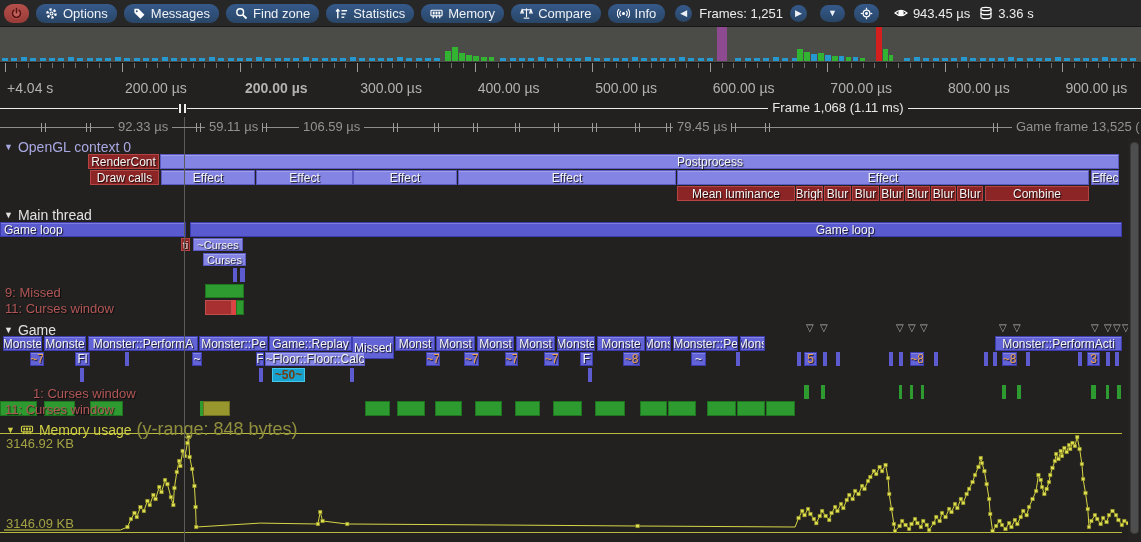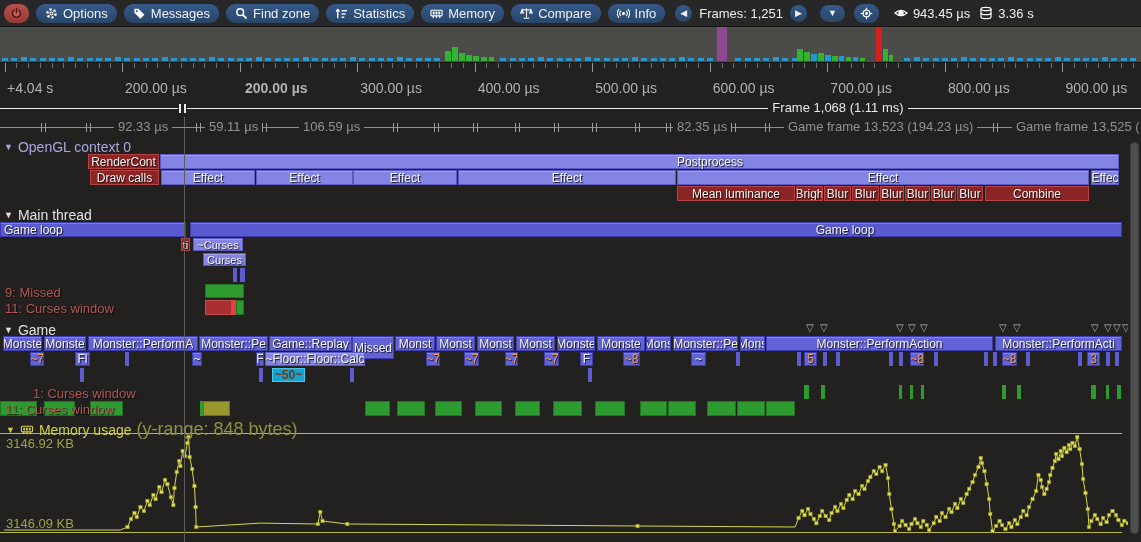--- a/index.html
+++ b/index.html
@@ -462,22 +462,21 @@
     <div class="fline" style="left: 0px; top: 108px; width: 178px;"></div>
     <div class="fline" style="left: 187px; top: 108px; width: 581px;"></div>
     <div class="fline" style="left: 908px; top: 108px; width: 233px;"></div>
     <div class="fbar" style="left: 179px; top: 104px;"></div>
     <div class="fbar" style="left: 184px; top: 104px;"></div>
     <div class="frame-label" style="left: 838px; top: 100px;">Frame 1,068 (1.11 ms)</div>
     <div class="sfline" style="left: 0px; top: 127px; width: 1141px;"></div>
     <div class="sflabel" style="left: 114px;">92.33 µs</div>
     <div class="sflabel" style="left: 205px;">59.11 µs</div>
     <div class="sflabel" style="left: 299px;">106.59 µs</div>
-    <div class="sflabel" style="left: 673px;">82.35 µs</div>
-    <div class="sflabel" style="left: 784px;">Game frame 13,523 (194.23 µs)</div>
+    <div class="sflabel" style="left: 673px;">79.45 µs</div>
     <div class="sflabel" style="left: 1012px;">Game frame 13,525 (</div>
     <div class="sfbar" style="left: 41px; top: 123px;"></div>
     <div class="sfbar" style="left: 45px; top: 123px;"></div>
     <div class="sfbar" style="left: 86px; top: 123px;"></div>
     <div class="sfbar" style="left: 90px; top: 123px;"></div>
     <div class="sfbar" style="left: 196px; top: 123px;"></div>
     <div class="sfbar" style="left: 200px; top: 123px;"></div>
     <div class="sfbar" style="left: 262px; top: 123px;"></div>
     <div class="sfbar" style="left: 266px; top: 123px;"></div>
     <div class="sfbar" style="left: 393px; top: 123px;"></div>
@@ -566,21 +565,20 @@
     <div class="zone" style="left: 352px; top: 336px; width: 42px; height: 23px; background: rgb(99, 99, 216); border: 1px solid rgb(60, 60, 174); box-shadow: rgba(255, 255, 255, 0.22) 0px 1px 0px inset;">Missed</div>
     <div class="zone" style="left: 395px; top: 336px; width: 40px; height: 15px; background: rgb(99, 99, 216); border: 1px solid rgb(60, 60, 174); box-shadow: rgba(255, 255, 255, 0.22) 0px 1px 0px inset;">Monst</div>
     <div class="zone" style="left: 436px; top: 336px; width: 39px; height: 15px; background: rgb(99, 99, 216); border: 1px solid rgb(60, 60, 174); box-shadow: rgba(255, 255, 255, 0.22) 0px 1px 0px inset;">Monst</div>
     <div class="zone" style="left: 477px; top: 336px; width: 37px; height: 15px; background: rgb(99, 99, 216); border: 1px solid rgb(60, 60, 174); box-shadow: rgba(255, 255, 255, 0.22) 0px 1px 0px inset;">Monst</div>
     <div class="zone" style="left: 516px; top: 336px; width: 39px; height: 15px; background: rgb(99, 99, 216); border: 1px solid rgb(60, 60, 174); box-shadow: rgba(255, 255, 255, 0.22) 0px 1px 0px inset;">Monst</div>
     <div class="zone" style="left: 557px; top: 336px; width: 38px; height: 15px; background: rgb(99, 99, 216); border: 1px solid rgb(60, 60, 174); box-shadow: rgba(255, 255, 255, 0.22) 0px 1px 0px inset;">Monste</div>
     <div class="zone" style="left: 597px; top: 336px; width: 48px; height: 15px; background: rgb(99, 99, 216); border: 1px solid rgb(60, 60, 174); box-shadow: rgba(255, 255, 255, 0.22) 0px 1px 0px inset;">Monste</div>
     <div class="zone" style="left: 646px; top: 336px; width: 25px; height: 15px; background: rgb(99, 99, 216); border: 1px solid rgb(60, 60, 174); box-shadow: rgba(255, 255, 255, 0.22) 0px 1px 0px inset;">Mons</div>
     <div class="zone" style="left: 673px; top: 336px; width: 65px; height: 15px; background: rgb(99, 99, 216); border: 1px solid rgb(60, 60, 174); box-shadow: rgba(255, 255, 255, 0.22) 0px 1px 0px inset;">Monster::Pe</div>
     <div class="zone" style="left: 740px; top: 336px; width: 25px; height: 15px; background: rgb(99, 99, 216); border: 1px solid rgb(60, 60, 174); box-shadow: rgba(255, 255, 255, 0.22) 0px 1px 0px inset;">Mons</div>
-    <div class="zone" style="left: 766px; top: 336px; width: 227px; height: 15px; background: rgb(99, 99, 216); border: 1px solid rgb(60, 60, 174); box-shadow: rgba(255, 255, 255, 0.22) 0px 1px 0px inset;">Monster::PerformAction</div>
     <div class="zone" style="left: 995px; top: 336px; width: 127px; height: 15px; background: rgb(99, 99, 216); border: 1px solid rgb(60, 60, 174); box-shadow: rgba(255, 255, 255, 0.22) 0px 1px 0px inset;">Monster::PerformActi</div>
     <div class="zone" style="left: 30px; top: 352px; width: 14px; height: 14px; background: rgb(99, 99, 216); border: 1px solid rgb(60, 60, 174); box-shadow: rgba(255, 255, 255, 0.22) 0px 1px 0px inset; color: rgb(237, 160, 74);">~7</div>
     <div class="zone" style="left: 75px; top: 352px; width: 15px; height: 14px; background: rgb(99, 99, 216); border: 1px solid rgb(60, 60, 174); box-shadow: rgba(255, 255, 255, 0.22) 0px 1px 0px inset;">Fl</div>
     <div class="zone" style="left: 125px; top: 352px; width: 4px; height: 14px; background: rgb(92, 92, 208);"></div>
     <div class="zone" style="left: 192px; top: 352px; width: 10px; height: 14px; background: rgb(99, 99, 216); border: 1px solid rgb(60, 60, 174); box-shadow: rgba(255, 255, 255, 0.22) 0px 1px 0px inset;">~</div>
     <div class="zone" style="left: 256px; top: 352px; width: 8px; height: 14px; background: rgb(99, 99, 216); border: 1px solid rgb(60, 60, 174); box-shadow: rgba(255, 255, 255, 0.22) 0px 1px 0px inset;">F</div>
     <div class="zone" style="left: 265px; top: 352px; width: 100px; height: 14px; background: rgb(132, 132, 228); border: 1px solid rgb(90, 90, 194); box-shadow: rgba(255, 255, 255, 0.22) 0px 1px 0px inset;">~Floor::Floor::Calc</div>
     <div class="zone" style="left: 426px; top: 352px; width: 14px; height: 14px; background: rgb(99, 99, 216); border: 1px solid rgb(60, 60, 174); box-shadow: rgba(255, 255, 255, 0.22) 0px 1px 0px inset; color: rgb(237, 160, 74);">~7</div>
     <div class="zone" style="left: 464px; top: 352px; width: 15px; height: 14px; background: rgb(99, 99, 216); border: 1px solid rgb(60, 60, 174); box-shadow: rgba(255, 255, 255, 0.22) 0px 1px 0px inset; color: rgb(237, 160, 74);">~7</div>
     <div class="zone" style="left: 505px; top: 352px; width: 13px; height: 14px; background: rgb(99, 99, 216); border: 1px solid rgb(60, 60, 174); box-shadow: rgba(255, 255, 255, 0.22) 0px 1px 0px inset; color: rgb(237, 160, 74);">~7</div>

